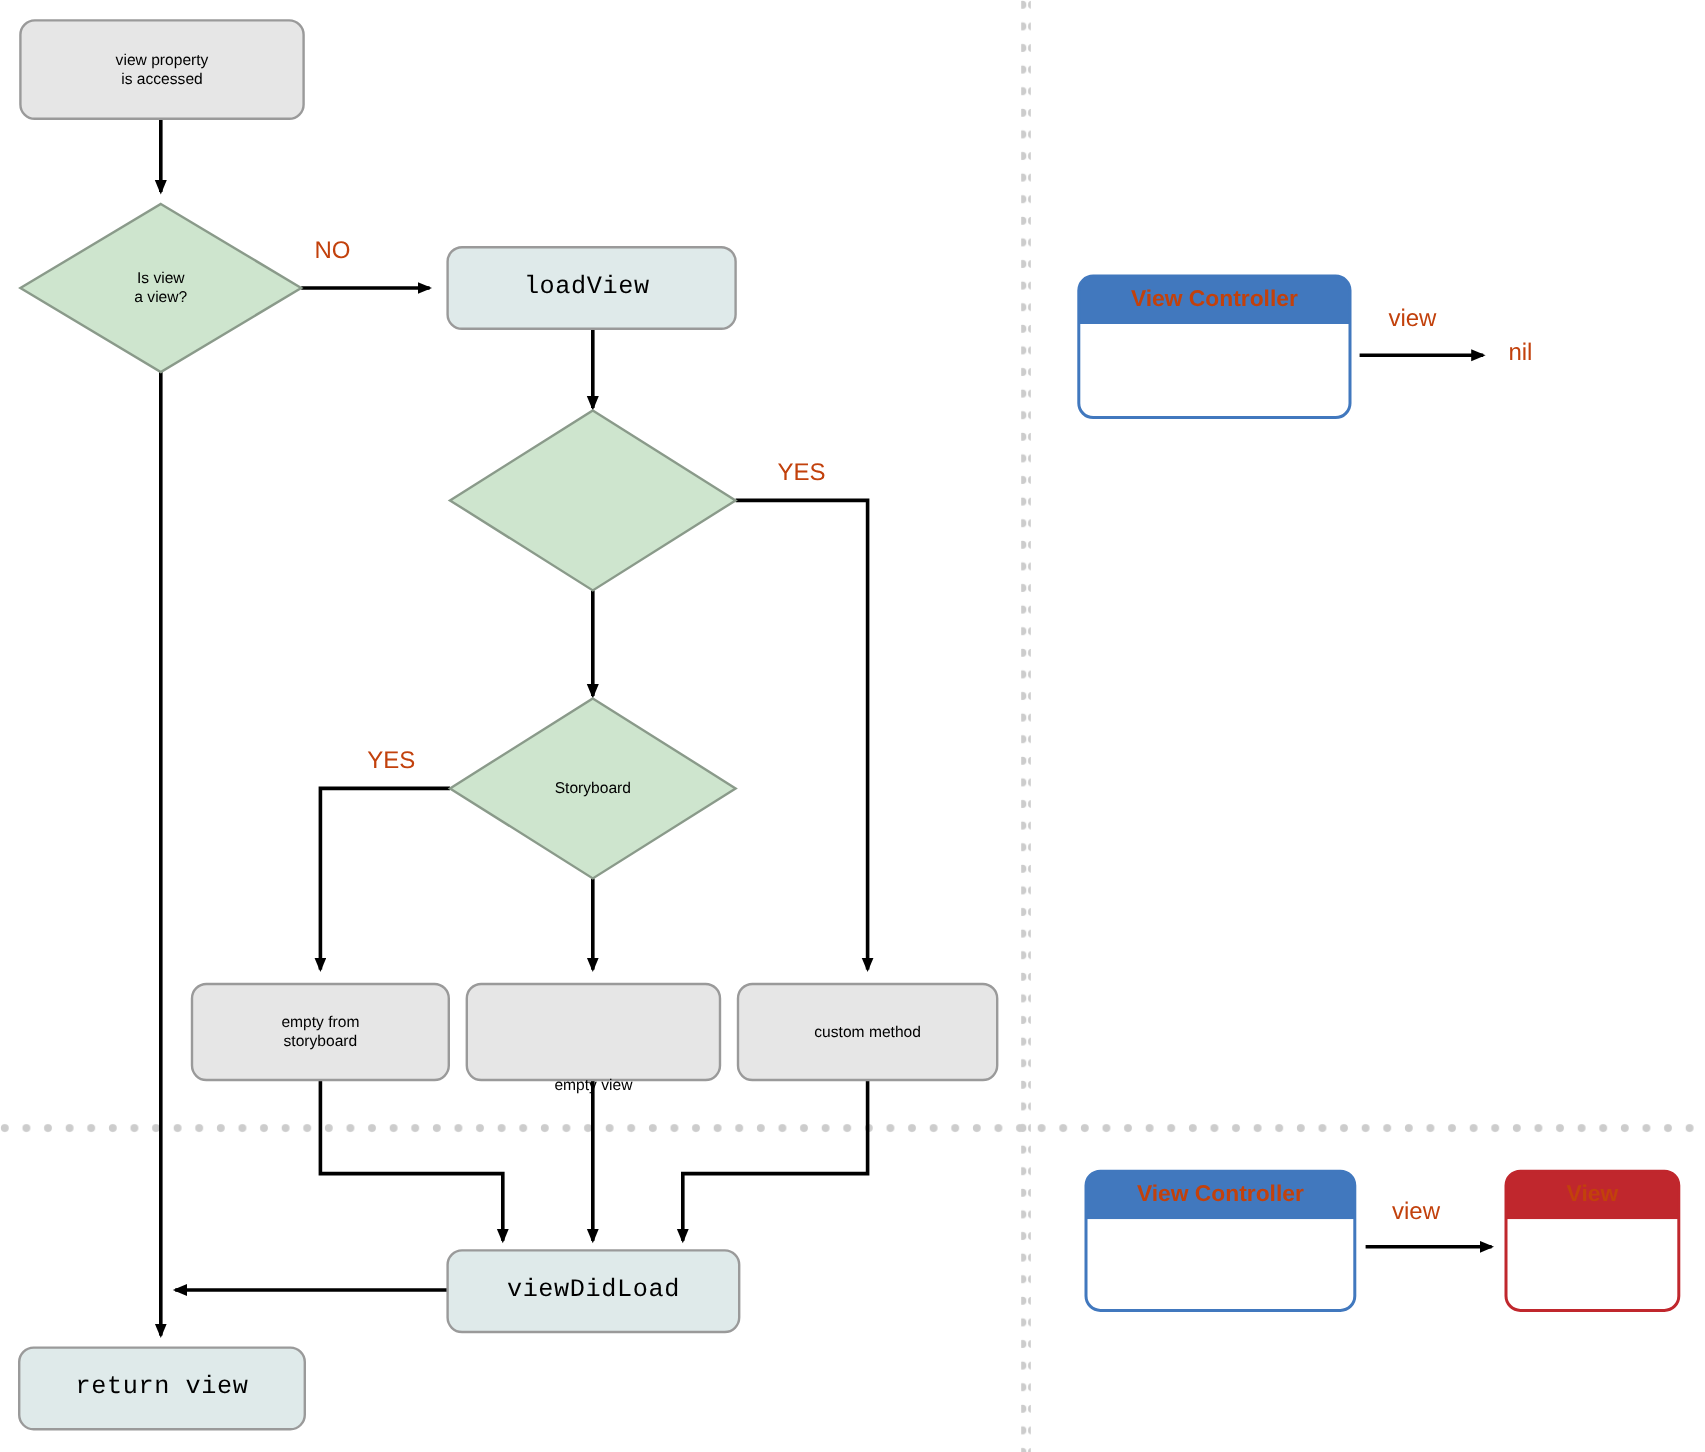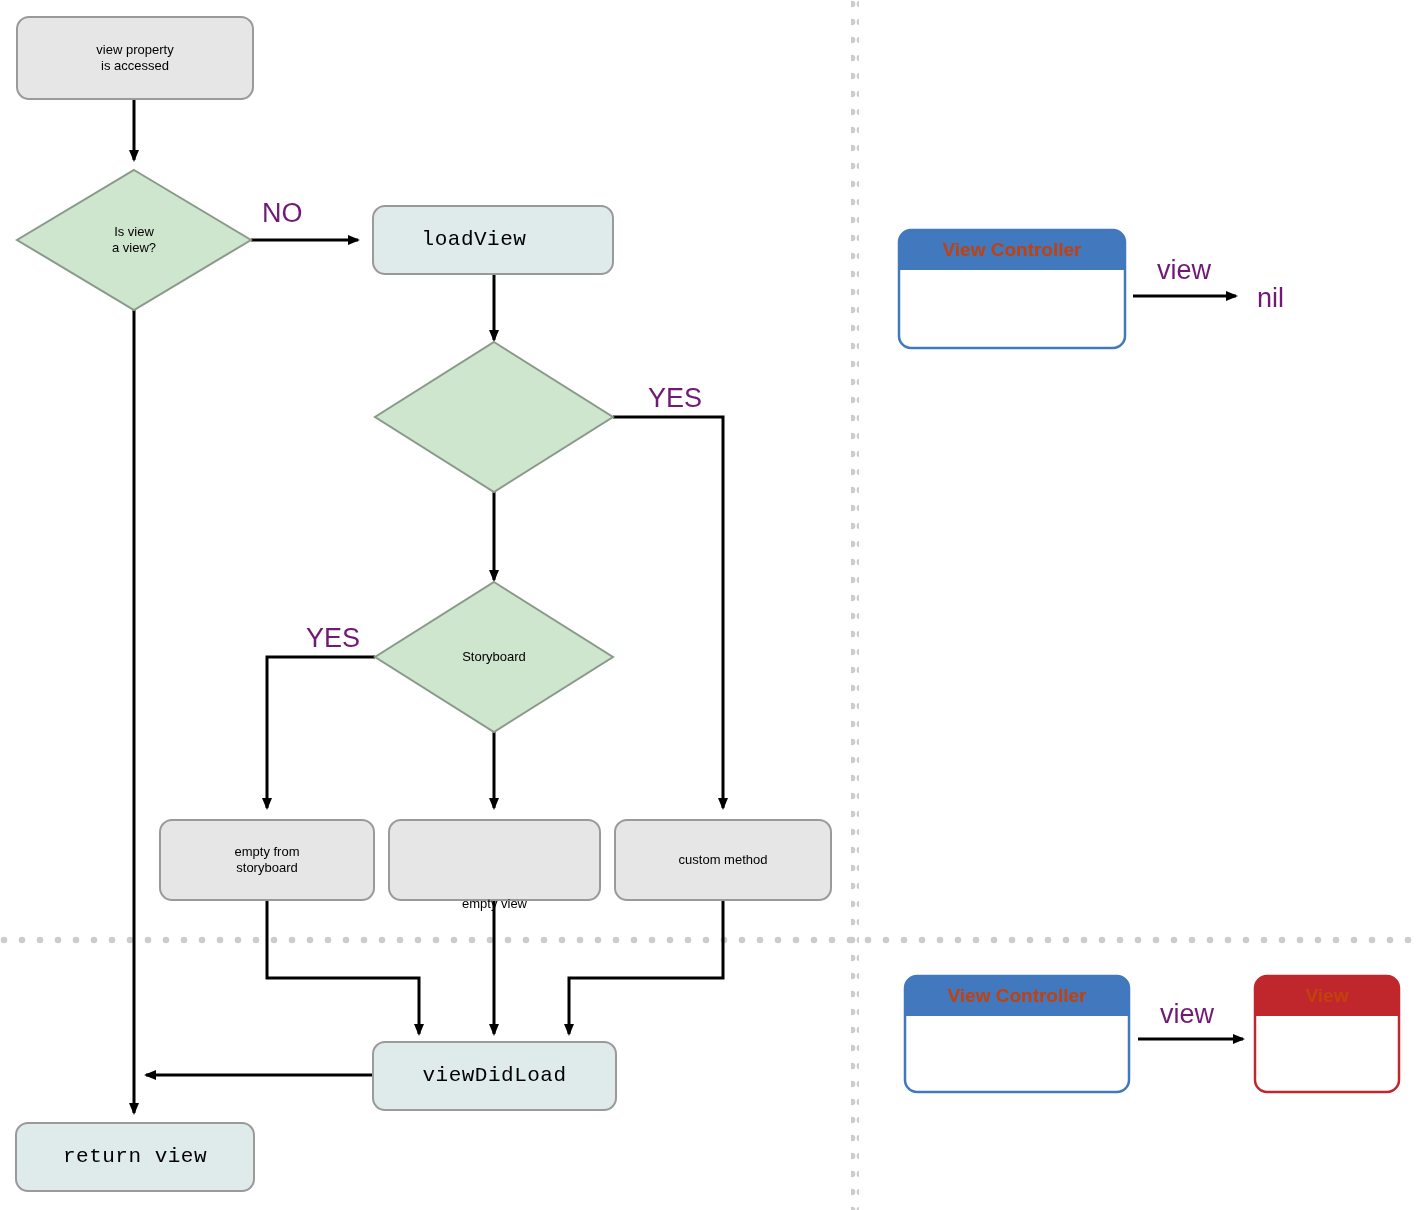--- a/index.html
+++ b/index.html
@@ -32,22 +32,22 @@
     text-align: center;
     pointer-events: none;
     color: #000000;
     line-height: 1.25;
   }
   .sans { font-family: "Liberation Sans", sans-serif; font-size: 13px; }
   .mono { font-family: "Liberation Mono", "DejaVu Sans Mono", monospace; font-size: 21px; letter-spacing: 0.5px; }
   .edge-label {
     position: absolute;
     font-family: "Liberation Sans", sans-serif;
-    font-size: 27px;
-    color: #701a75;
+    font-size: 20px;
+    color: #c2410c;
     white-space: nowrap;
   }
   .uml-title {
     position: absolute;
     display: flex;
     align-items: center;
     justify-content: center;
     font-family: "Liberation Sans", sans-serif;
     font-size: 19px;
     font-weight: bold;
@@ -137,21 +137,21 @@
   </svg>
 
   <div class="node-label sans" style="left:17px; top:17px; width:236px; height:82px;">
     <span><span>view property</span><br><span>is accessed</span></span>
   </div>
 
   <div class="node-label sans" style="left:34px; top:196px; width:200px; height:88px;">
     <span><span>Is view</span><br><span>a view?</span></span>
   </div>
 
-  <div class="node-label mono" style="left:360px; top:206px; width:228px; height:68px;">
+  <div class="node-label mono" style="left:375px; top:206px; width:228px; height:68px;">
     <span>loadView</span>
   </div>
 
 
   <div class="node-label sans" style="left:394px; top:634px; width:200px; height:46px;">
     <span>Storyboard</span>
   </div>
 
   <div class="node-label sans" style="left:160px; top:820px; width:214px; height:80px;">
     <span><span>empty from</span><br><span>storyboard</span></span>

